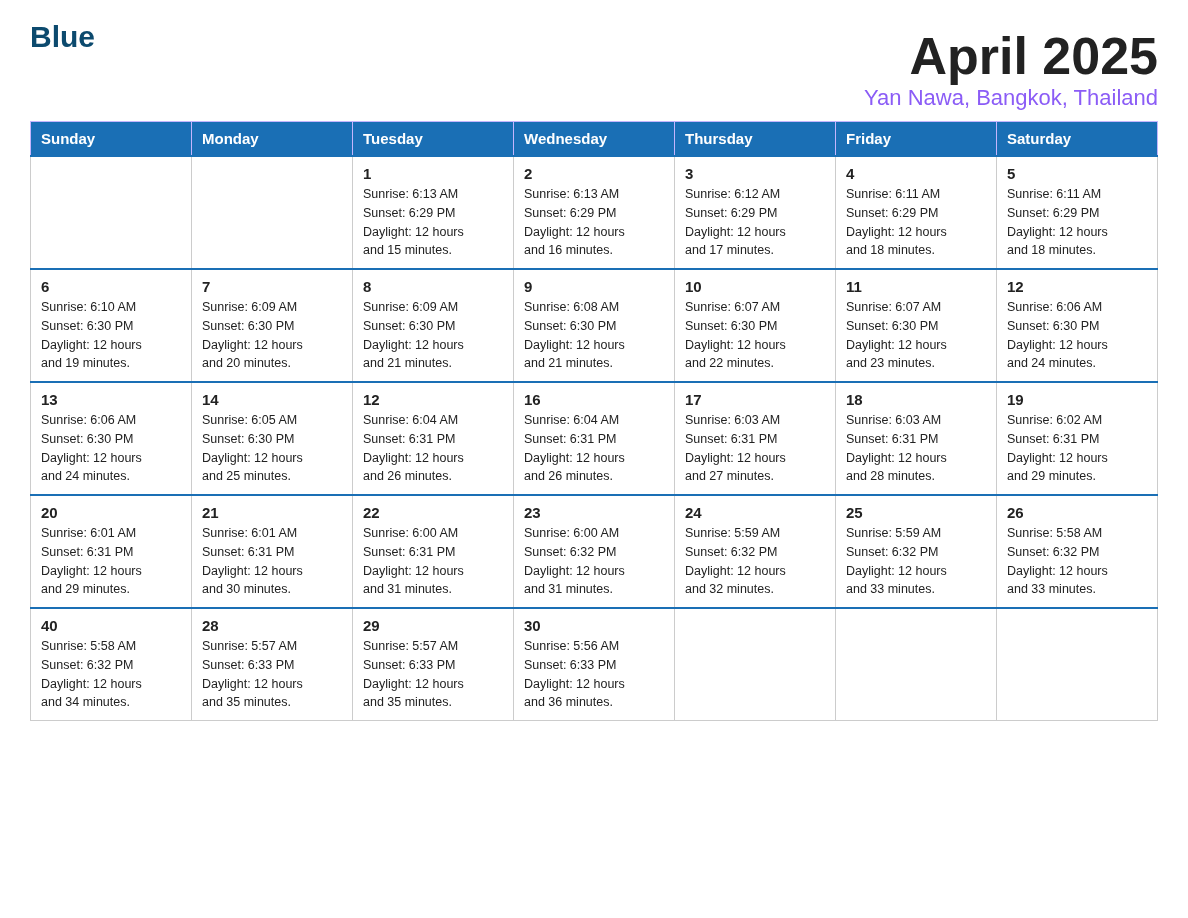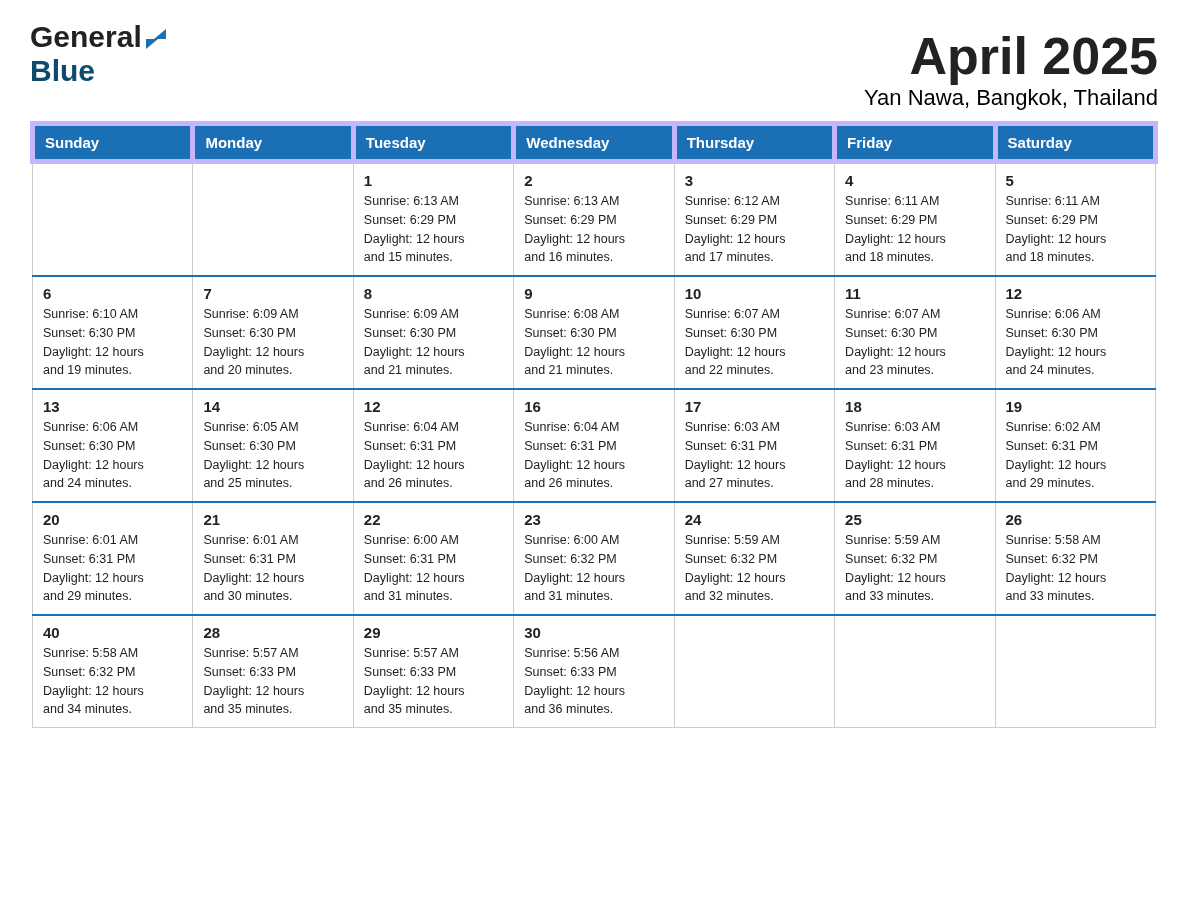--- a/index.html
+++ b/index.html
@@ -28,35 +28,35 @@
     .title-block h1 {
       font-size: 52px;
       font-weight: bold;
       color: #222;
       line-height: 1.1;
       margin-top: 8px;
     }
     .title-block h2 {
       font-size: 22px;
       font-weight: normal;
-      color: #000000;
+      color: #8b5cf6;
     }
     .calendar {
       width: 100%;
       border-collapse: collapse;
       margin-top: 10px;
     }
     .calendar thead tr th {
       background: #1a6fb5;
       color: #fff;
       font-size: 15px;
       font-weight: bold;
       padding: 8px 10px;
       text-align: left;
-      border: 5px solid #c4b5fd;
+      border: 1px solid #c4b5fd;
     }
     .calendar tbody tr td {
       vertical-align: top;
       padding: 8px 10px;
       border: 1px solid #ccc;
       font-size: 13px;
       color: #222;
       width: calc(100% / 7);
       min-height: 90px;
     }
@@ -92,27 +92,20 @@
       font-size: 30px;
       font-weight: bold;
       color: #0c4a6e;
     }
   </style>
 </head>
 <body>
 
 <div class="header">
   <div class="logo">
-    <div class="logo-row">
-      <span class="logo-general">General</span>
-      <span style="display:inline-flex; flex-direction:column; margin-left:4px; margin-top:4px;">
-        <span style="width:0;height:0;border-left:12px solid transparent;border-right:0px solid transparent;border-bottom:10px solid #1a6fb5;margin-left:8px;"></span>
-        <span style="width:0;height:0;border-left:0px solid transparent;border-right:12px solid transparent;border-top:10px solid #1a6fb5;margin-left:0px;"></span>
-      </span>
-    </div>
     <div>
       <span class="logo-blue-text">Blue</span>
     </div>
   </div>
   <div class="title-block">
     <h1>April 2025</h1>
     <h2>Yan Nawa, Bangkok, Thailand</h2>
   </div>
 </div>
 

